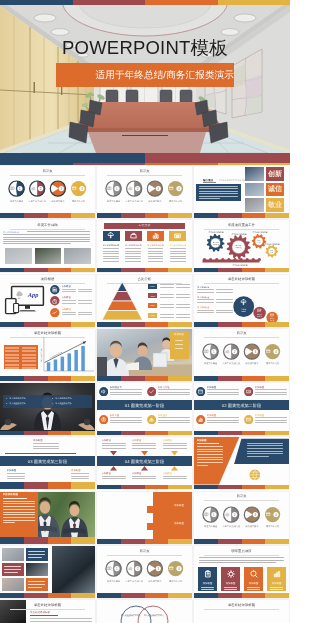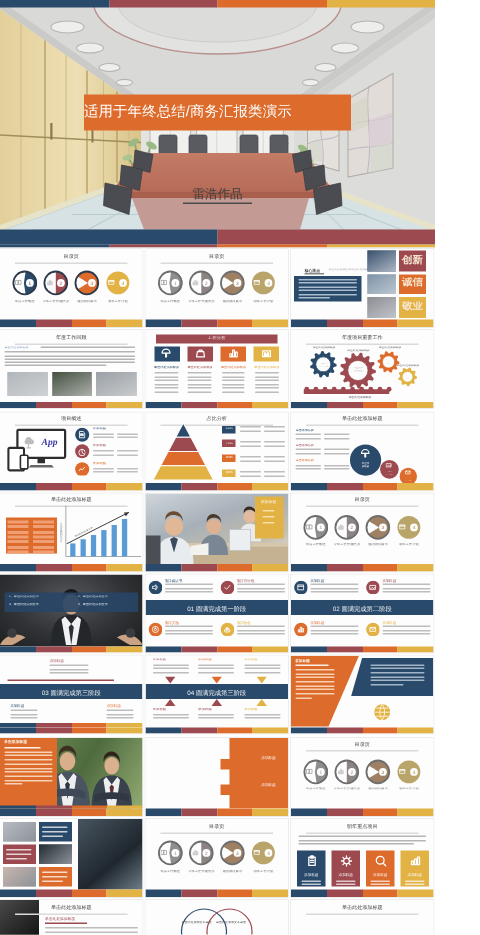--- a/index.html
+++ b/index.html
@@ -11,21 +11,21 @@
 
 .topbar{position:absolute;left:0;top:0;width:290px;height:5px;display:flex;}
 .topbar i{flex:1 1 0;height:100%;}
 
 
 .hero{position:absolute;left:0;top:0;width:290px;height:165px;overflow:hidden;}
 .hero svg{position:absolute;left:0;top:0;}
 .hero-title{position:absolute;left:0;top:37px;width:290px;text-align:center;
   font-size:18.5px;line-height:21px;letter-spacing:.2px;color:#1d1d1d;font-weight:400;}
 .hero-band{position:absolute;left:56px;top:63px;width:178px;height:24px;background:#dd6b2b;}
-.hero-band span{display:block;text-align:left;color:#ffffff;font-size:9.6px;line-height:24px;letter-spacing:.1px;}
+.hero-band span{display:block;text-align:right;color:#ffffff;font-size:9.6px;line-height:24px;letter-spacing:.1px;}
 .hero-author{position:absolute;left:0;top:124px;width:290px;text-align:center;font-size:8.4px;line-height:10px;color:#3c3c3c;}
 .hero-rule{position:absolute;left:122px;top:135px;width:46px;height:1px;background:#4a4a4a;}
 .hero-date{position:absolute;left:0;top:137px;width:290px;text-align:center;font-size:9.6px;line-height:11px;color:#2d2d2d;letter-spacing:.3px;}
 .hero-foot{position:absolute;left:0;top:153px;width:290px;height:10px;display:flex;}
 .hero-foot i{height:100%;}
 .hero-foot-line{position:absolute;left:0;top:163px;width:290px;height:1.5px;display:flex;}
 .hero-foot-line i{height:100%;}
 
 
 #grid{position:absolute;left:0;top:166px;width:290px;}
@@ -175,24 +175,24 @@
         <polygon points="70,122 88,126 86,143 69,137"></polygon>
       </g>
 
       <g fill="#4b4c52" stroke="#3b3c41" stroke-width=".5">
         <polygon points="207,100 195,103 197,115 208,112"></polygon>
         <polygon points="216,110 202,113 204,127 217,123"></polygon>
         <polygon points="227,122 209,126 211,143 228,137"></polygon>
       </g>
     </svg>
 
+    <div class="hero-title">POWERPOINT模板</div>
     <div class="hero-band">
       <span>适用于年终总结/商务汇报类演示</span>
     </div>
-    <div class="hero-author">雷浩作品</div>
     <div class="hero-rule"></div>
     <div class="hero-foot">
       <i style="width:145px;background:#2a4a6b"></i>
         <i style="width:145px;background:#9c4a50"></i>
     </div>
     <div class="hero-foot-line">
       <i style="width:72.5px;background:#2a4a6b"></i>
         <i style="width:72.5px;background:#9c4a50"></i>
       <i style="width:72.5px;background:#dd6b2b"></i>
         <i style="width:72.5px;background:#e2b244"></i>

